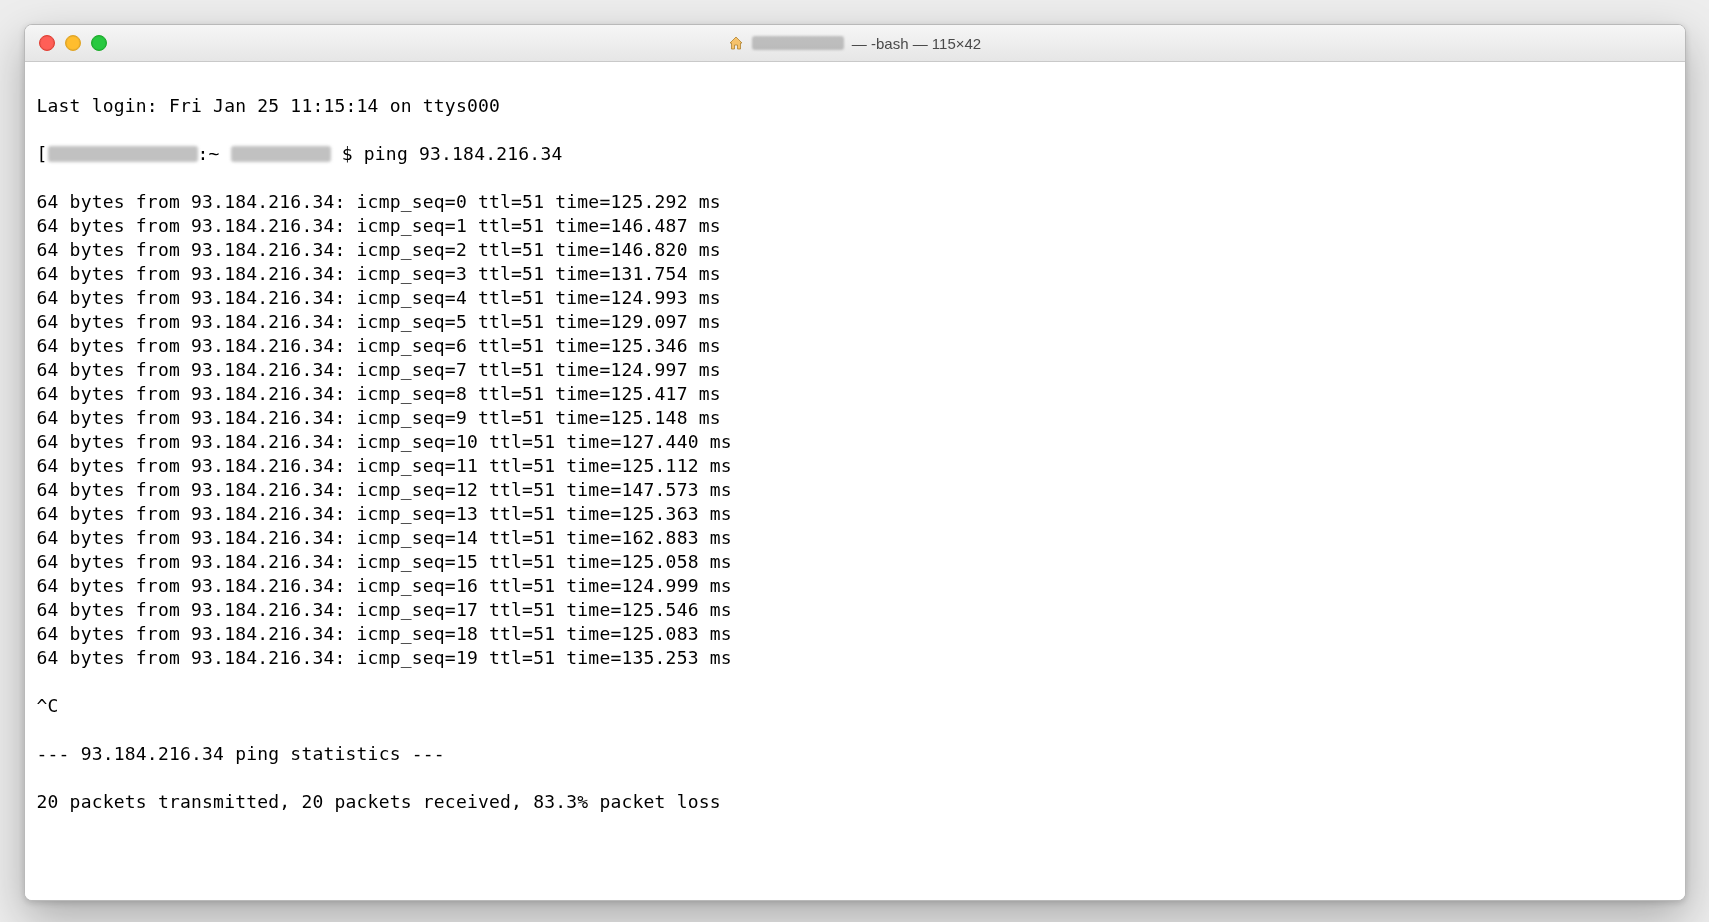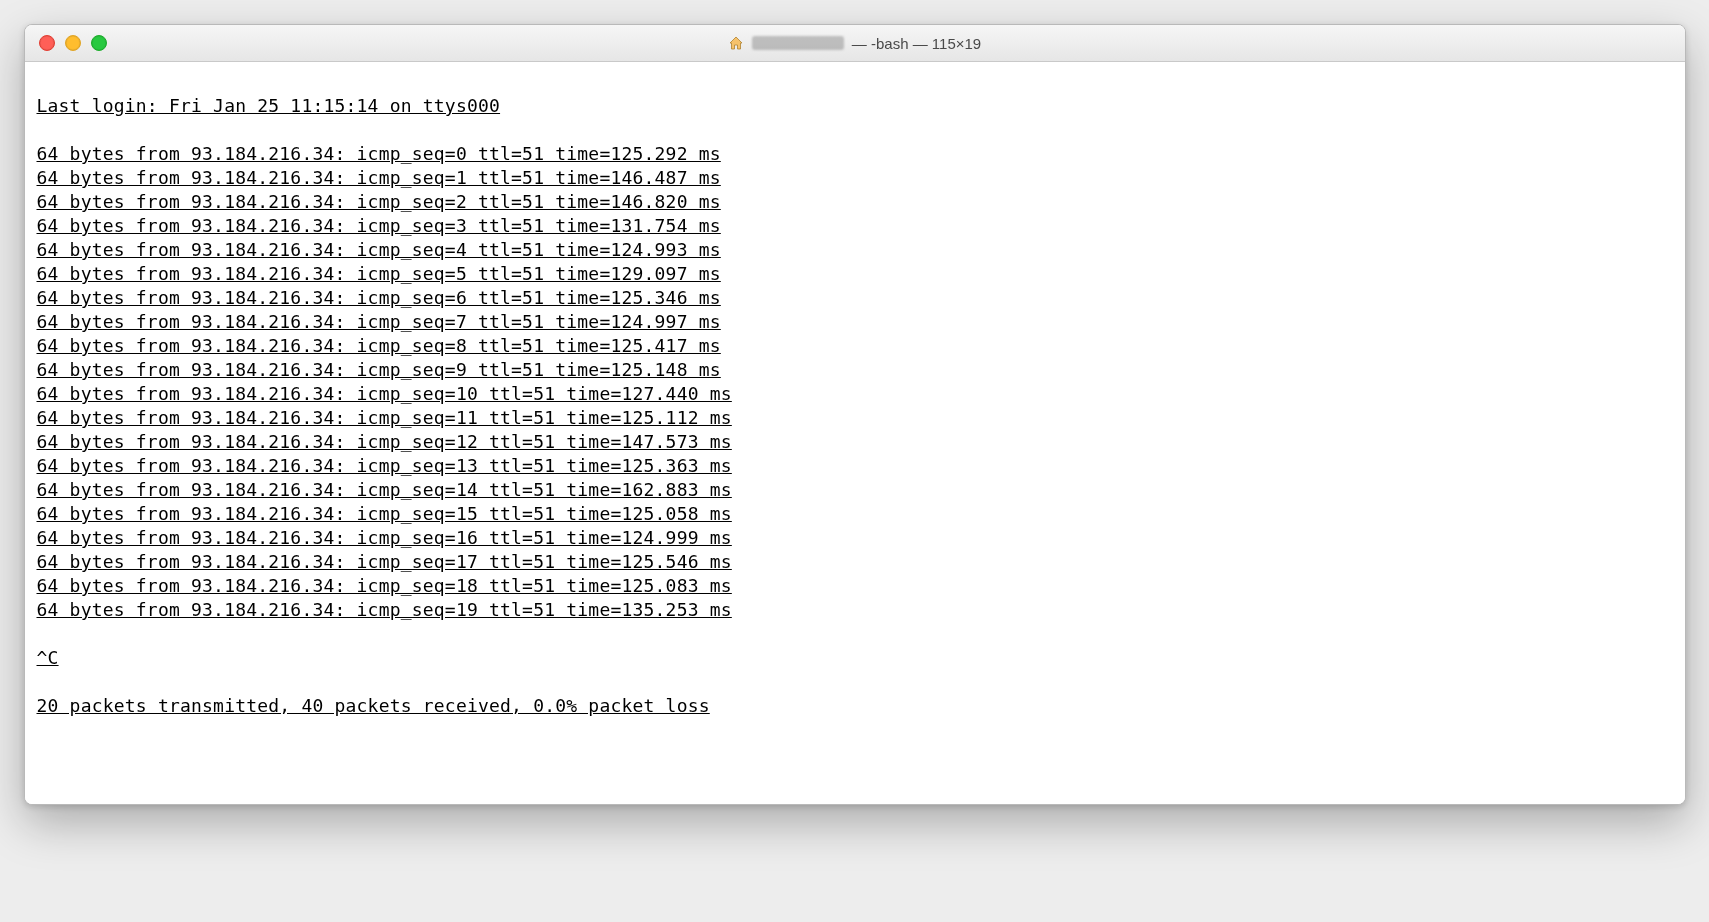--- a/index.html
+++ b/index.html
@@ -37,46 +37,48 @@
   .term{
     font-family:"Menlo","SF Mono","Monaco","Andale Mono",monospace;
     font-size:18px;
     line-height:24px;
     letter-spacing:0.2px;
     color:#000;
     padding:8px 12px 14px 12px;
     white-space:pre;
     background:#fff;
   }
-  .term .line{white-space:pre;text-decoration:underline;}
+  .term .line{white-space:pre;}
   .smudge{display:inline-block;height:16px;border-radius:3px;background:rgba(152,152,152,0.6);filter:blur(1.4px);vertical-align:-2px;}
 </style>
 </head>
 <body>
 
 <div class="backdrop">
   <div class="window">
     <div class="titlebar">
       <div class="traffic">
         <div class="tl close"></div>
         <div class="tl min"></div>
         <div class="tl max"></div>
       </div>
       <div class="title">
         <span class="house">
           <svg viewBox="0 0 16 16" width="16" height="16">
             <path d="M2 8 L8 2 L14 8 L12.5 8 L12.5 14 L9.5 14 L9.5 10 L6.5 10 L6.5 14 L3.5 14 L3.5 8 Z" fill="#f6c26b" stroke="#b08330" stroke-width="0.8"></path>
           </svg>
         </span>
         <span class="smudge-t" style="width:92px"></span>
-        <span> — -bash — 115×19</span>
+        <span> — -bash — 115×42</span>
       </div>
     </div>
 
     <div class="term">
 <div class="line">Last login: Fri Jan 25 11:15:14 on ttys000</div>
+<div class="line"><span>[</span><span class="smudge" style="width:150px"></span><span>:~ </span><span class="smudge" style="width:100px"></span> <span>$ ping 93.184.216.34</span></div>
 <div id="replies"><div class="line">64 bytes from 93.184.216.34: icmp_seq=0 ttl=51 time=125.292 ms</div><div class="line">64 bytes from 93.184.216.34: icmp_seq=1 ttl=51 time=146.487 ms</div><div class="line">64 bytes from 93.184.216.34: icmp_seq=2 ttl=51 time=146.820 ms</div><div class="line">64 bytes from 93.184.216.34: icmp_seq=3 ttl=51 time=131.754 ms</div><div class="line">64 bytes from 93.184.216.34: icmp_seq=4 ttl=51 time=124.993 ms</div><div class="line">64 bytes from 93.184.216.34: icmp_seq=5 ttl=51 time=129.097 ms</div><div class="line">64 bytes from 93.184.216.34: icmp_seq=6 ttl=51 time=125.346 ms</div><div class="line">64 bytes from 93.184.216.34: icmp_seq=7 ttl=51 time=124.997 ms</div><div class="line">64 bytes from 93.184.216.34: icmp_seq=8 ttl=51 time=125.417 ms</div><div class="line">64 bytes from 93.184.216.34: icmp_seq=9 ttl=51 time=125.148 ms</div><div class="line">64 bytes from 93.184.216.34: icmp_seq=10 ttl=51 time=127.440 ms</div><div class="line">64 bytes from 93.184.216.34: icmp_seq=11 ttl=51 time=125.112 ms</div><div class="line">64 bytes from 93.184.216.34: icmp_seq=12 ttl=51 time=147.573 ms</div><div class="line">64 bytes from 93.184.216.34: icmp_seq=13 ttl=51 time=125.363 ms</div><div class="line">64 bytes from 93.184.216.34: icmp_seq=14 ttl=51 time=162.883 ms</div><div class="line">64 bytes from 93.184.216.34: icmp_seq=15 ttl=51 time=125.058 ms</div><div class="line">64 bytes from 93.184.216.34: icmp_seq=16 ttl=51 time=124.999 ms</div><div class="line">64 bytes from 93.184.216.34: icmp_seq=17 ttl=51 time=125.546 ms</div><div class="line">64 bytes from 93.184.216.34: icmp_seq=18 ttl=51 time=125.083 ms</div><div class="line">64 bytes from 93.184.216.34: icmp_seq=19 ttl=51 time=135.253 ms</div></div>
 <div class="line">^C</div>
-<div class="line">20 packets transmitted, 40 packets received, 0.0% packet loss</div>
+<div class="line">--- 93.184.216.34 ping statistics ---</div>
+<div class="line">20 packets transmitted, 20 packets received, 83.3% packet loss</div>
 
     </div>
   </div>
 </div>
 
 </body></html>

